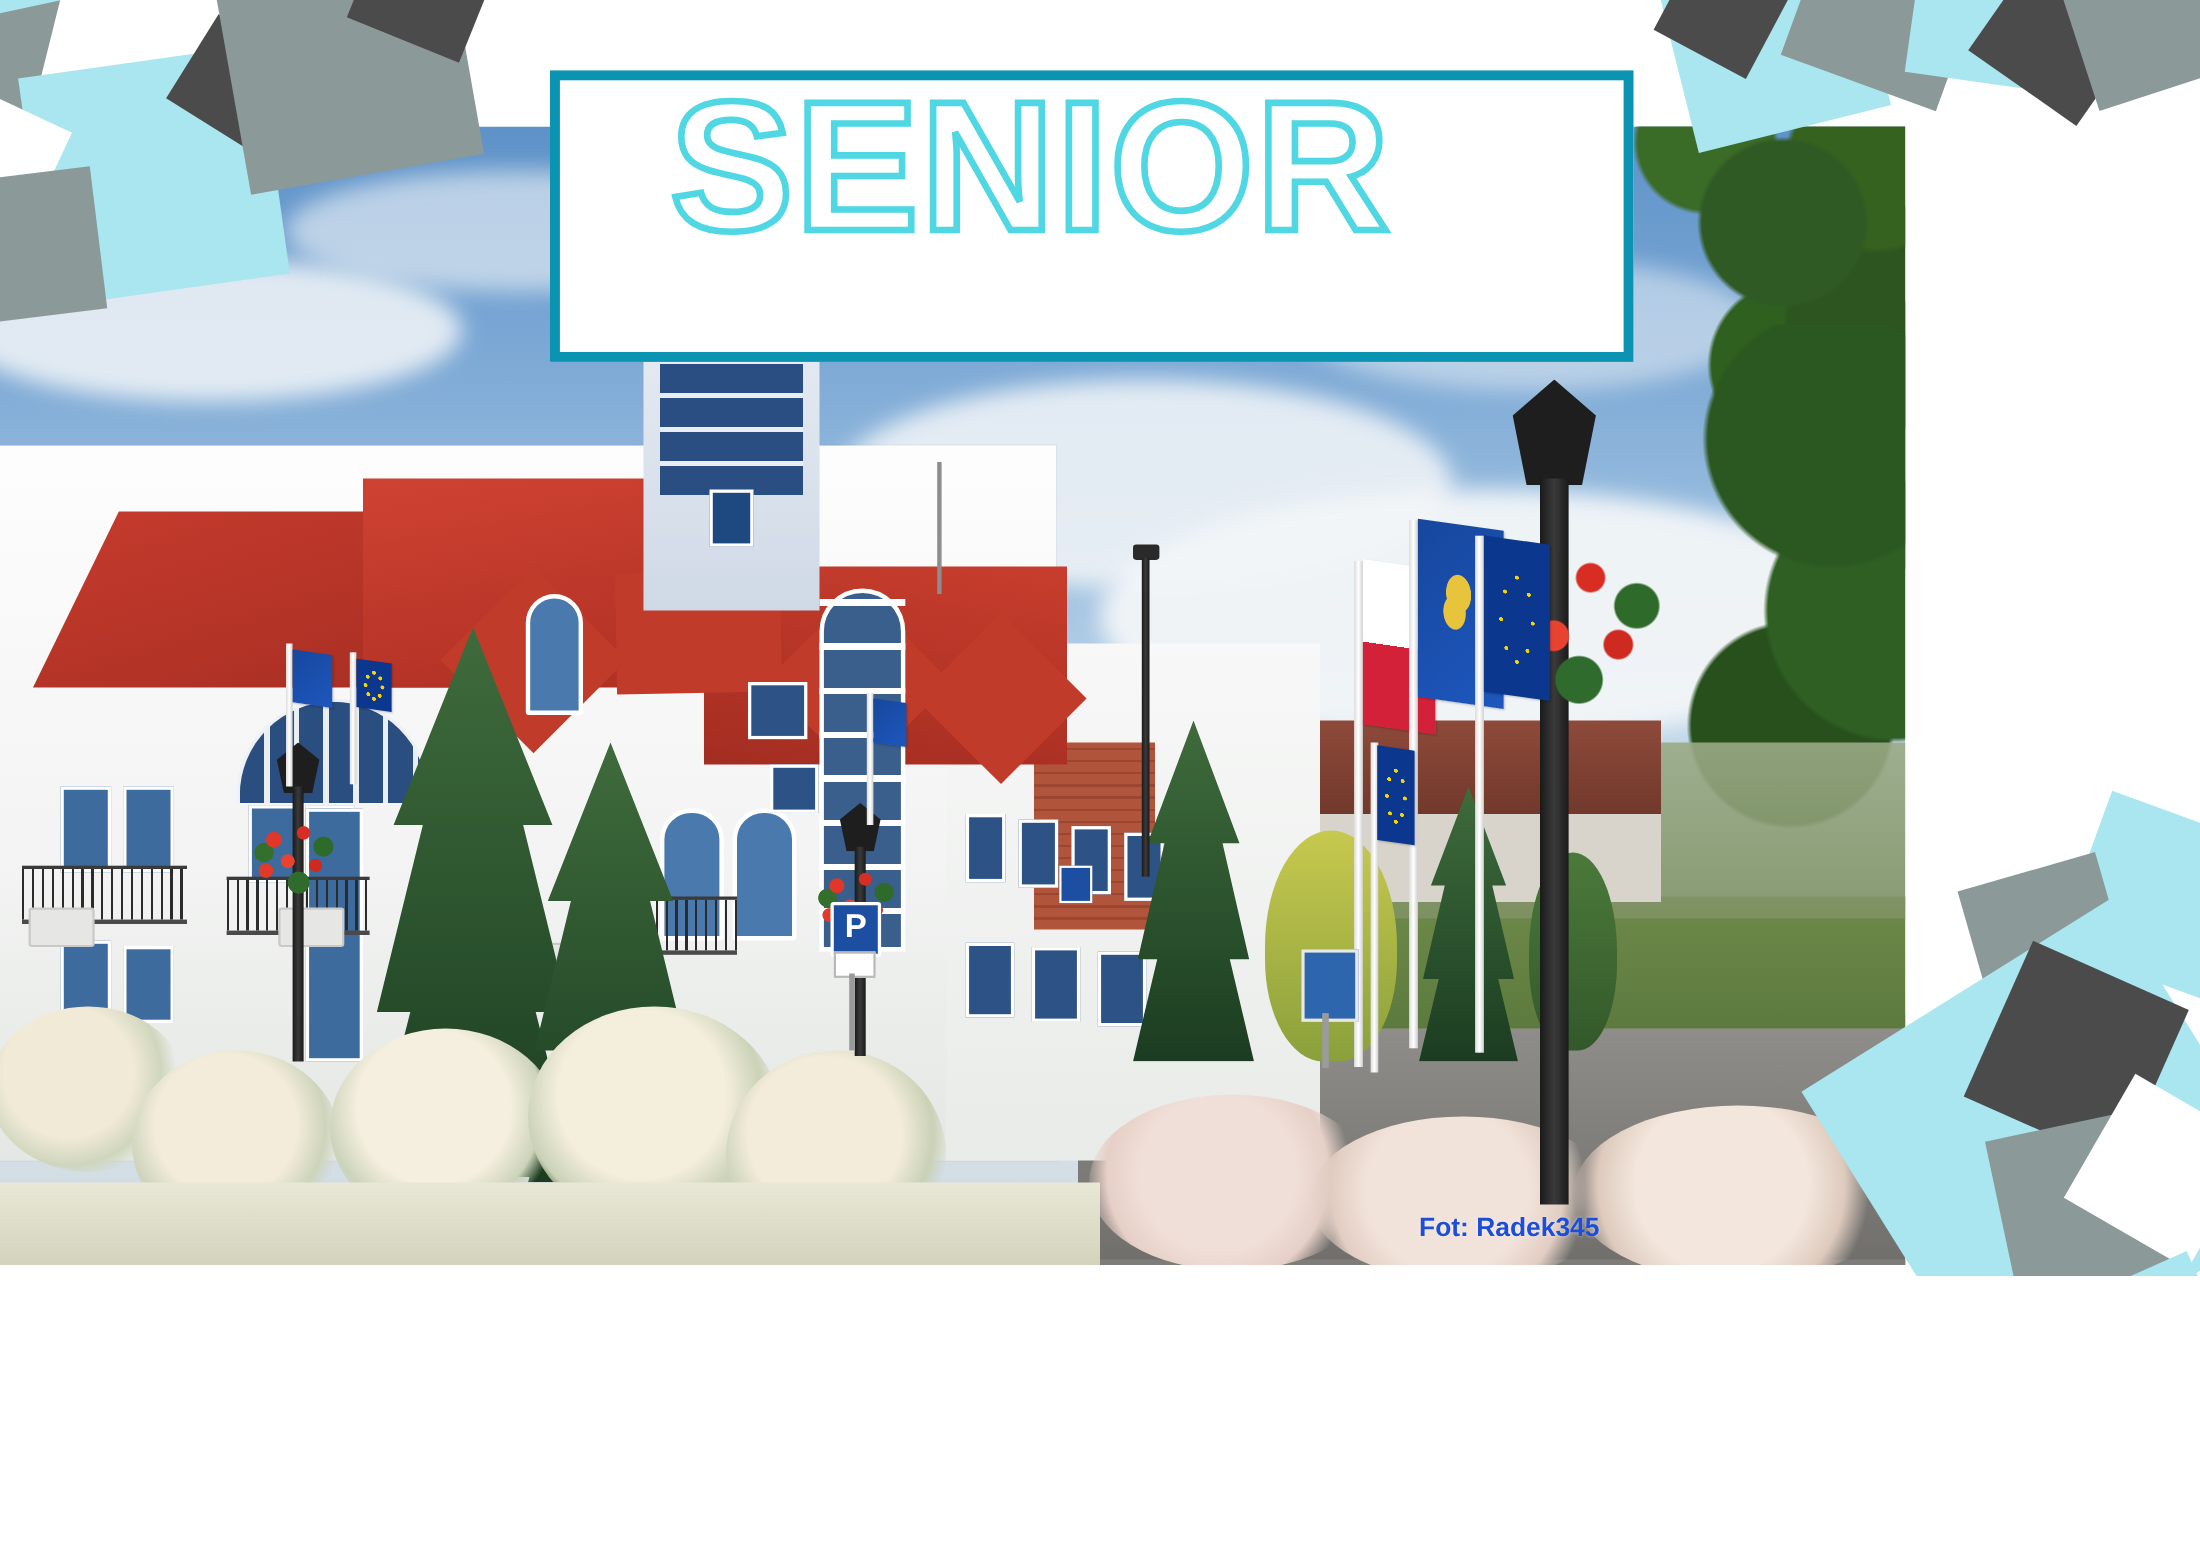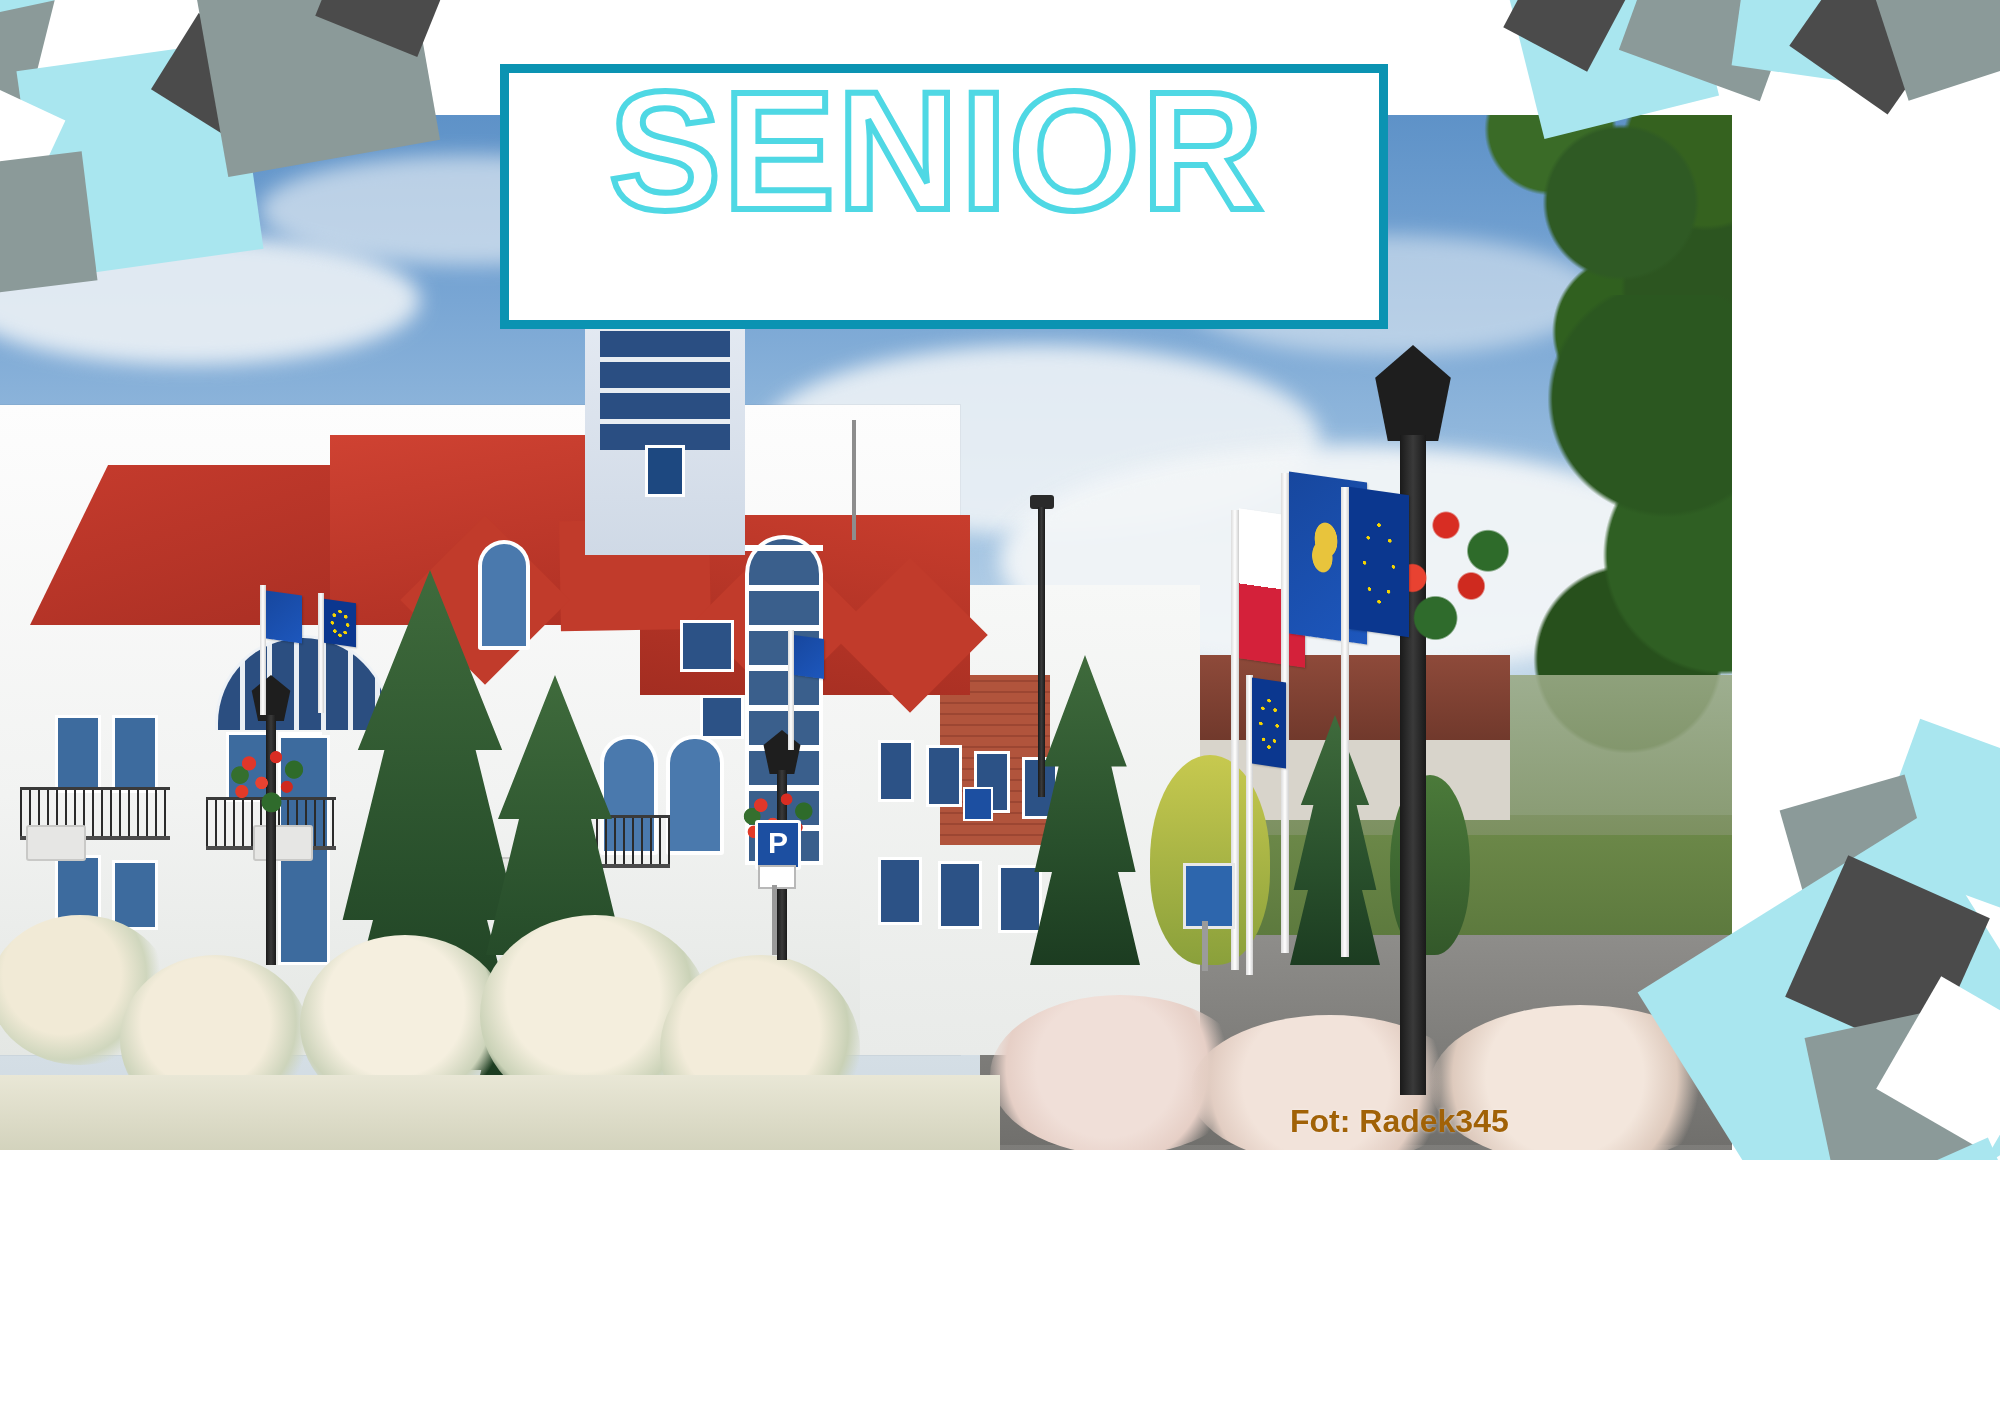--- a/index.html
+++ b/index.html
@@ -141,21 +141,21 @@
                radial-gradient(circle at 72% 60%,#cf2a1f 0 7%,transparent 8%),
                radial-gradient(circle at 22% 66%,#e23a28 0 7%,transparent 8%),
                radial-gradient(circle at 55% 80%,#2f6b2c 0 12%,transparent 13%),
                radial-gradient(circle at 20% 45%,#356f2e 0 10%,transparent 11%),
                radial-gradient(circle at 80% 38%,#2e6b2a 0 10%,transparent 11%);}
   .parkingsign{position:absolute;background:#1c4fa1;border:3px solid #fff;border-radius:3px;
      color:#fff;font-weight:bold;text-align:center;}
 
   
   .title-card{
-    position:absolute;left:500px;top:64px;width:888px;height:265px;
+    position:absolute;left:500px;top:64px;width:985px;height:265px;
     background:#ffffff;border:9px solid #0b93b2;box-sizing:border-box;
   }
   .title-inner{position:absolute;inset:0;overflow:visible;}
   .senior{
     position:absolute;left:100px;top:-6px;
     font-size:168px;font-weight:bold;letter-spacing:2px;
     color:transparent;
     -webkit-text-stroke:6px #4fd8e4;
     line-height:1;
     font-family:"Liberation Sans", sans-serif;
@@ -174,21 +174,21 @@
     background:#ffffff;border:9px solid #0b93b2;box-sizing:border-box;
   }
   .caption-text{
     position:absolute;left:0;right:0;top:50%;transform:translateY(-50%);
     text-align:center;color:#0e96bf;font-size:56px;font-weight:bold;
     font-family:"Liberation Sans", sans-serif;
     padding-left:50px;
   }
   .photo-credit{
     position:absolute;left:1290px;top:1103px;
-    font-size:32px;font-weight:bold;color:#a16207;
+    font-size:24px;font-weight:bold;color:#1d4ed8;
     font-family:"Liberation Sans", sans-serif;
     text-shadow:0 0 3px rgba(255,255,255,.55);
   }
 
   
   .footer{position:absolute;left:0;top:1160px;width:2000px;height:254px;background:#fff;}
 
   
   .sq{position:absolute;}
   .sq-cyan{background:#a9e6ef;}

